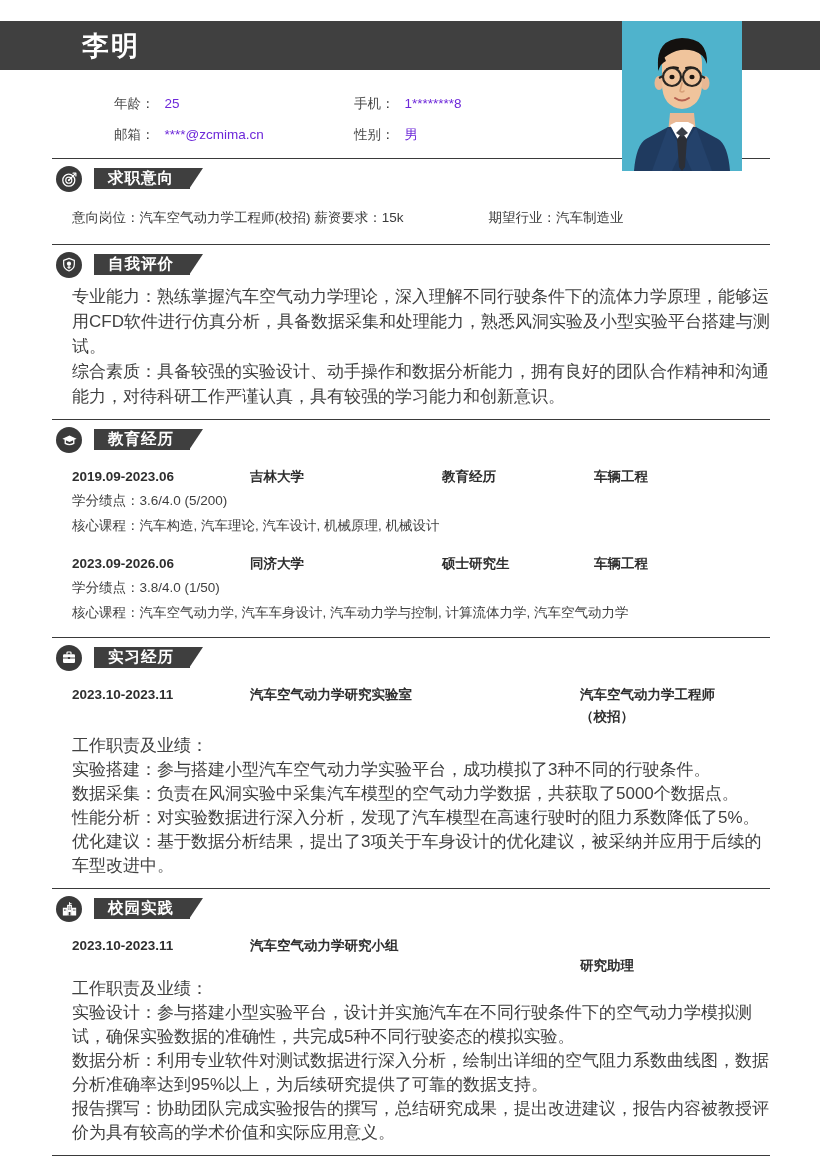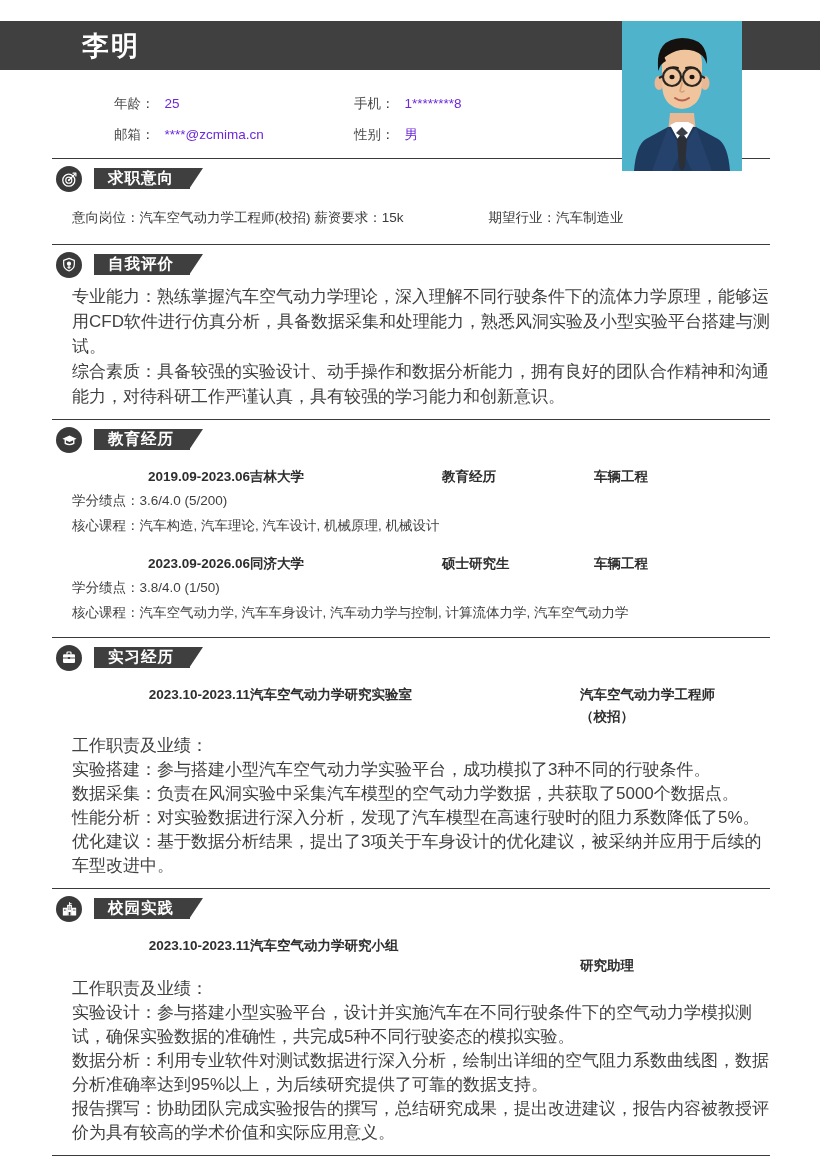--- a/index.html
+++ b/index.html
@@ -151,21 +151,21 @@
 
   
   .exp-head {
     display: flex;
     font-weight: bold;
     font-size: 13.5px;
     color: #2e2e2e;
     line-height: 22px;
     padding-top: 7px;
   }
-  .exp-date { width: 178px; flex: 0 0 178px; white-space: nowrap; text-align: right; }
+  .exp-date { width: 178px; flex: 0 0 178px; white-space: nowrap; }
   .exp-org  { width: 192px; flex: 0 0 192px; }
   .exp-deg  { width: 152px; flex: 0 0 152px; }
   .exp-maj  { flex: 1; }
 
   .exp-head.intern .exp-org { width: 330px; flex: 0 0 330px; }
   .exp-head.intern .exp-role { width: 140px; flex: 0 0 140px; }
   .exp-head.campus .exp-org { width: 330px; flex: 0 0 330px; }
   .exp-head.campus .exp-role { flex: 1; margin-top: 20px; }
 
   .edu-sub {

